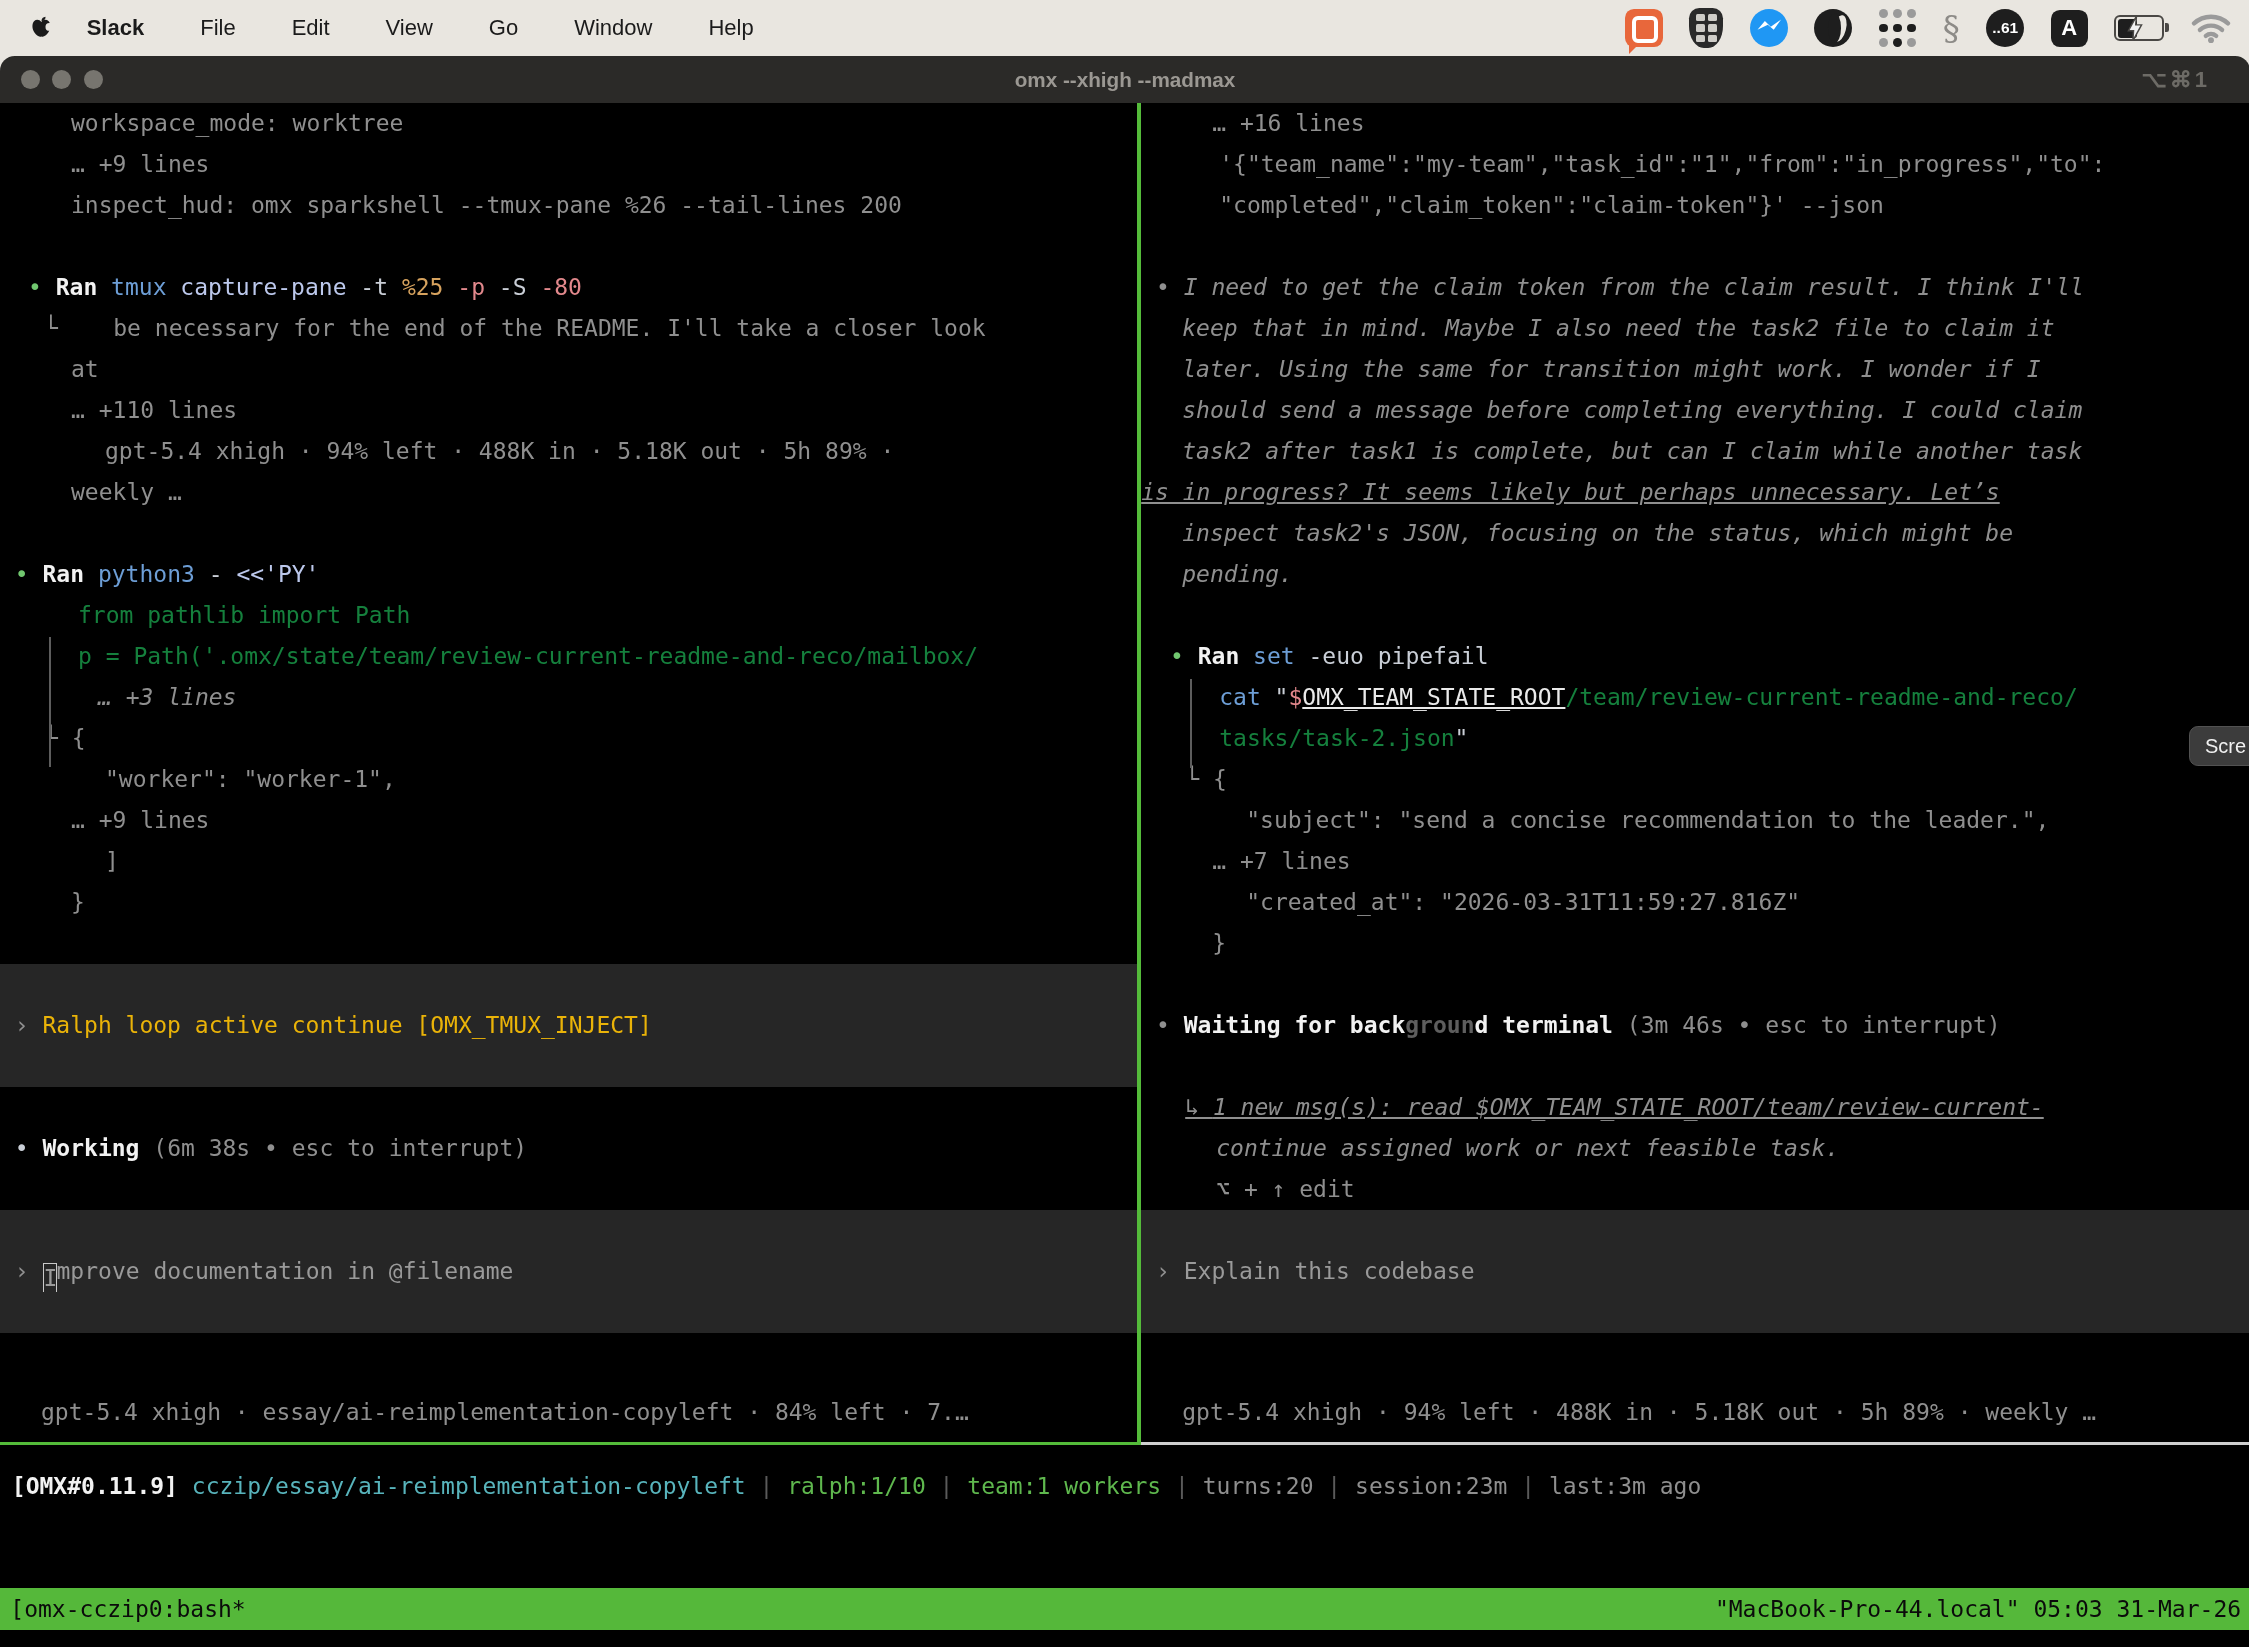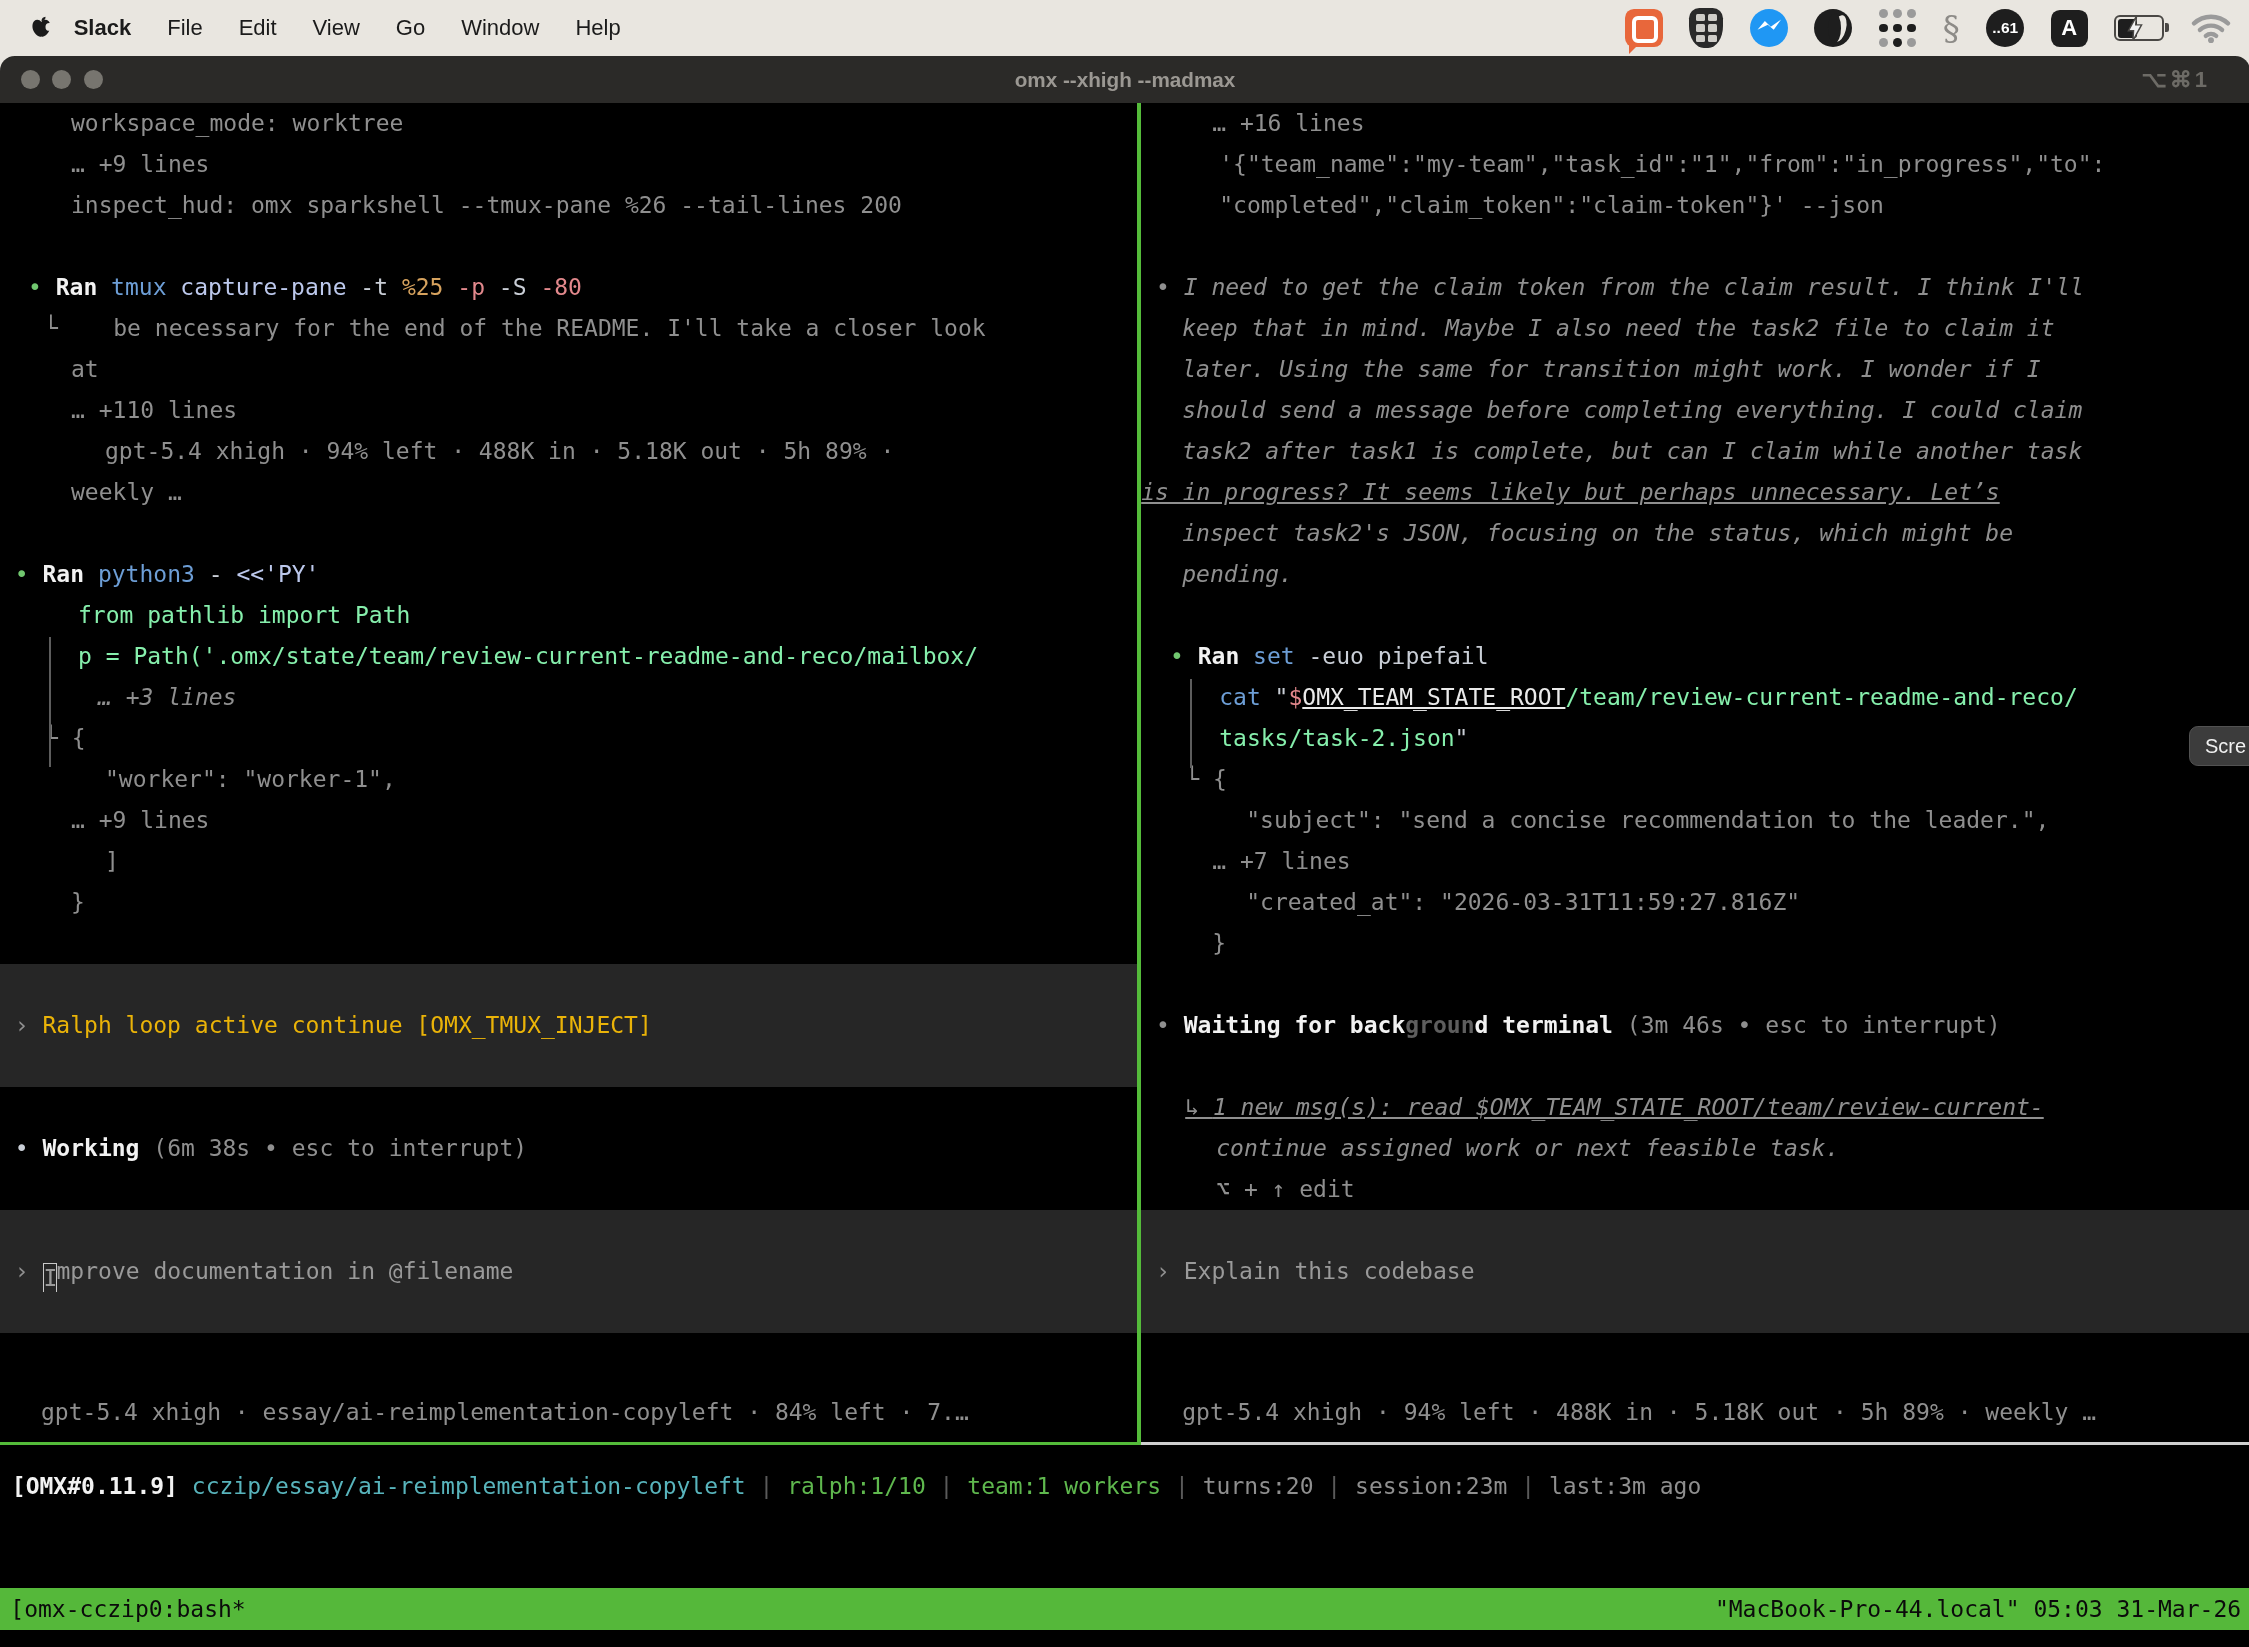--- a/index.html
+++ b/index.html
@@ -3,21 +3,21 @@
 <meta charset="utf-8">
 <style>
   html,body{margin:0;padding:0;background:#000;}
   .screen{position:relative;width:2250px;height:1648px;overflow:hidden;background:#000;
           font-family:"DejaVu Sans Mono",monospace;}
   
   .menubar{position:absolute;left:0;top:0;width:2250px;height:56px;background:#e9e6e0;
            display:flex;align-items:center;font-family:"Liberation Sans",sans-serif;
            font-size:22px;color:#1b1b1b;}
   .menubar .apple{margin-left:31px;display:flex;align-items:center;}
-  .menu-items{display:flex;align-items:center;gap:36px;margin-left:22px;}
+  .menu-items{display:flex;align-items:center;gap:56px;margin-left:35px;}
   .menu-items .mi{white-space:nowrap;}
   .mi.app{font-weight:bold;}
   .statusicons{margin-left:auto;display:flex;align-items:center;gap:26.6px;padding-right:19px;}
   .sic{display:flex;align-items:center;justify-content:center;}
   .ic-chat{width:38px;height:38px;background:#e8673b;border-radius:8.9px;position:relative;}
   .ic-chat::before{content:"";position:absolute;left:7.4px;top:6.6px;width:17.7px;height:19px;
       border:4.4px solid #fff;border-radius:5.9px;}
   .ic-chat::after{content:"";position:absolute;left:4.4px;bottom:-7.4px;width:0;height:0;
       border-left:10.3px solid #e8673b;border-bottom:10.3px solid transparent;}
   .ic-shield{width:34px;height:40px;background:#2a2a2a;border-radius:10.3px 10.3px 14.8px 14.8px/10.3px 10.3px 22px 22px;
@@ -63,21 +63,21 @@
   .divider{width:4.4px;height:100%;background:#54bb3a;}
   .tl{height:41px;line-height:41px;white-space:pre;overflow:hidden;font-size:23px;color:#8f8f8f;}
   .tl.band{background:#262626;}
   .pane-status{position:absolute;left:0;bottom:8.9px;padding-left:41px;height:41px;line-height:41px;
       font-size:23px;color:#8f8f8f;white-space:pre;overflow:hidden;width:100%;box-sizing:border-box;}
   .conn{position:absolute;width:1.5px;background:#5d5d5d;left:49px;}
   
   .g{color:#8f8f8f;} .gi{color:#8f8f8f;font-style:italic;}
   .w{color:#c9ced6;} .wb{color:#f2f2f2;font-weight:bold;}
   .bl{color:#6d9ed6;} .pw{color:#bcc8ec;} .or{color:#d6a25e;} .sa{color:#e2888c;}
-  .gr{color:#86efac;} .gb{color:#71c76f;} .band-t{color:#eab308;} .ph{color:#9a9a9a;}
+  .gr{color:#15803d;} .gb{color:#71c76f;} .band-t{color:#eab308;} .ph{color:#9a9a9a;}
   .un{color:#eaeaea;text-decoration:underline;} .pk{color:#e2888c;}
   .cy{color:#58b4bc;} .sg{color:#5fb84e;} .dim{color:#5a5a5a;}
   .wdim{color:#5e5e5e;font-weight:bold;}
   .cur{display:inline-block;width:14px;height:32px;line-height:29.5px;box-sizing:border-box;
       border:1.5px solid #c9c9c9;color:#9a9a9a;vertical-align:-6.6px;}
   
   .bottom{position:absolute;left:0;top:1445px;width:2250px;height:202px;background:#000;}
   .omxline{position:absolute;left:11.8px;top:20.7px;height:41px;line-height:41px;font-size:23px;white-space:pre;}
   .tmuxbar{position:absolute;left:0;top:143px;width:2250px;height:42px;background:#55b83a;
       color:#0b0b0b;font-size:23px;line-height:42px;display:flex;}

